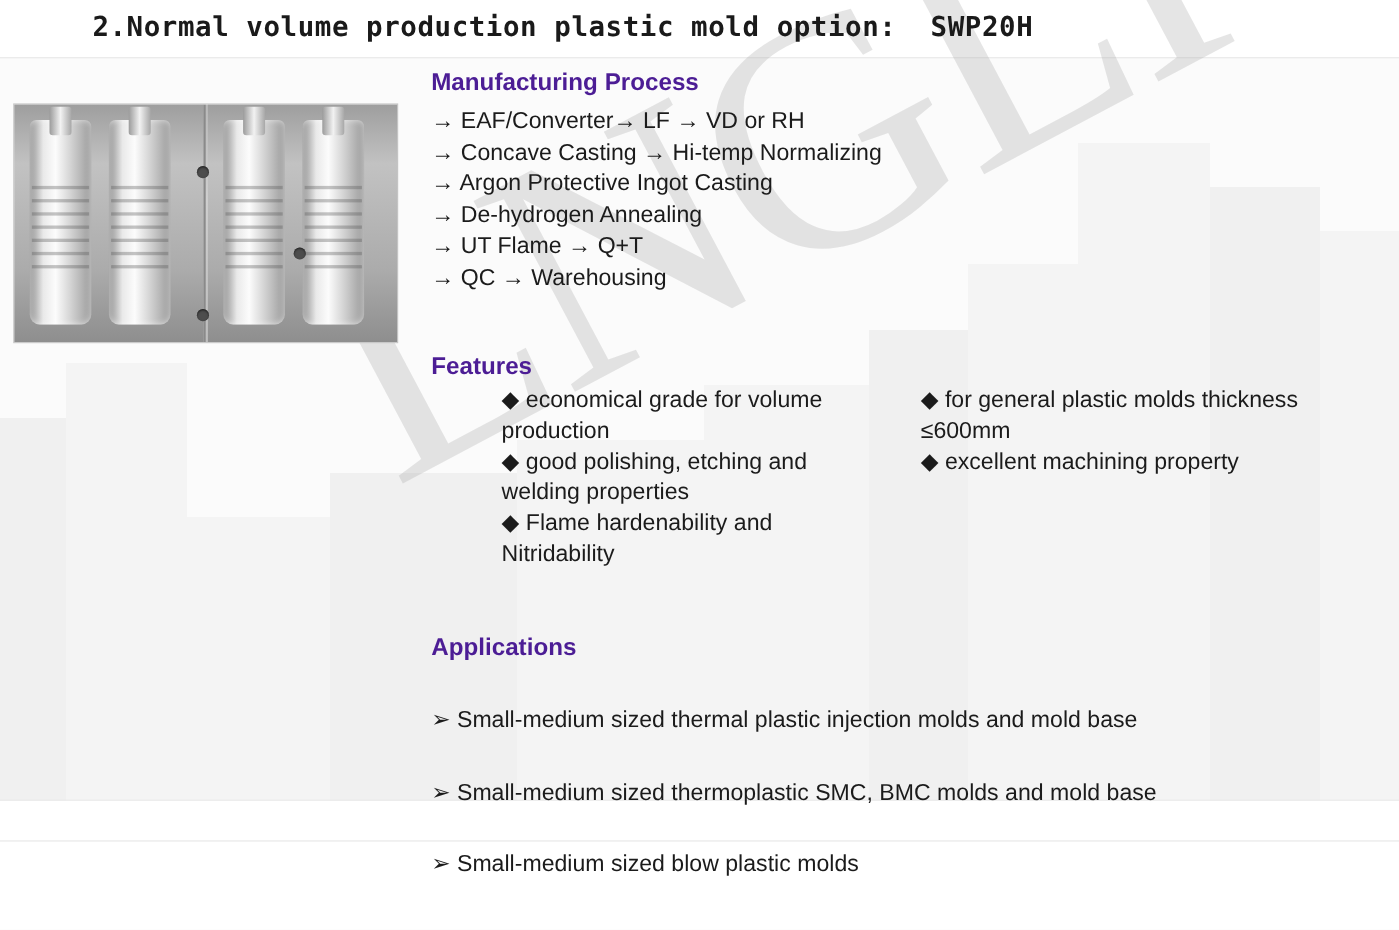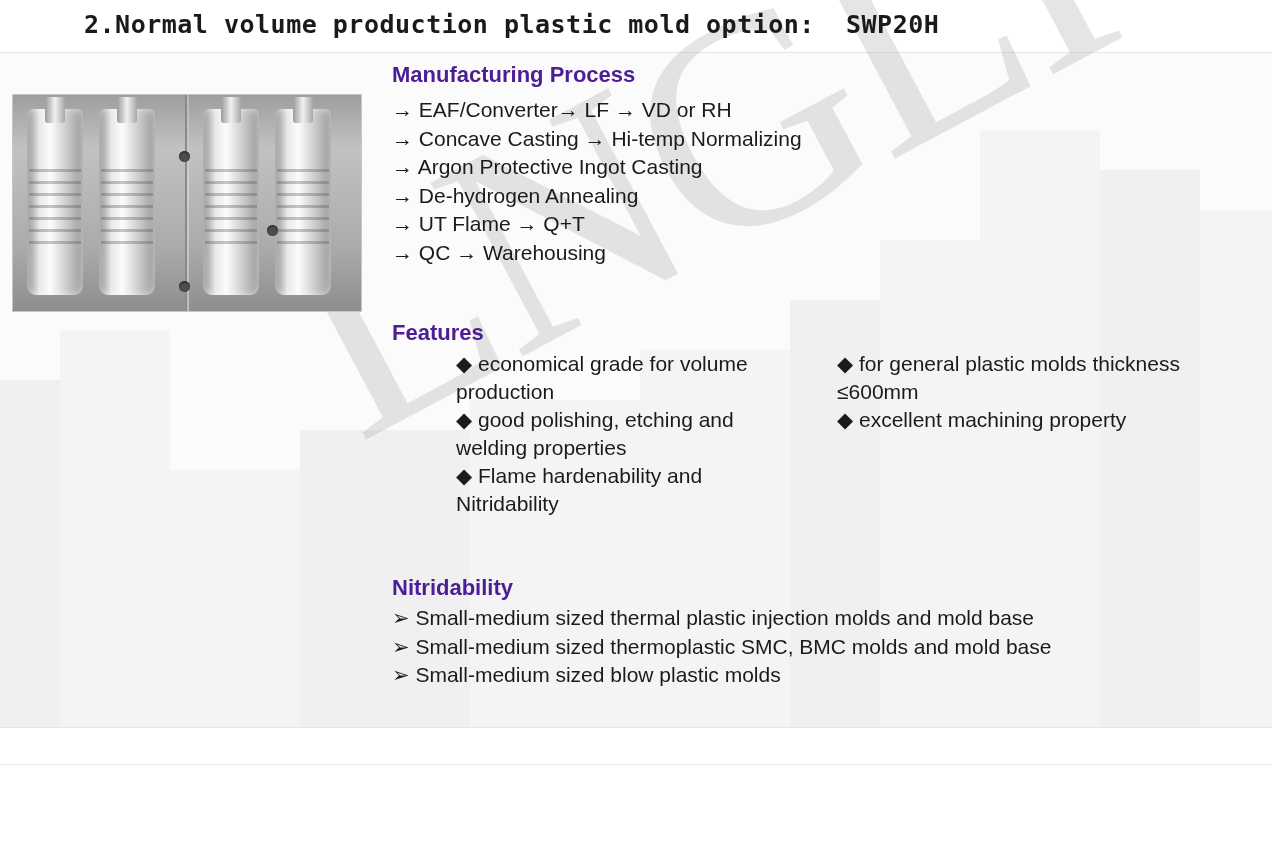--- a/index.html
+++ b/index.html
@@ -166,21 +166,21 @@
   .mfg-list .body-line { position: static; display: block; line-height: 28.5px; }
 
   .feat-head { left: 392px; top: 320px; }
   .feat-col-left { position: absolute; left: 456px; top: 350px; width: 350px; }
   .feat-col-right { position: absolute; left: 837px; top: 350px; width: 345px; }
   .feat-col-left .wrap-line,
   .feat-col-right .wrap-line { position: static; display: block; margin-bottom: 0px; }
 
   .app-head { left: 392px; top: 575px; }
   .app-list { position: absolute; left: 392px; top: 604px; }
-  .app-list .body-line { position: static; display: block; line-height: 28.5px; }
+  .app-list .body-line { position: static; display: block; line-height: 28.5px; margin-top: 37px; }
 </style>
 </head>
 <body>
 
 <div class="slide">
 
   <div class="bg-layer">
     <div class="bg-band-top"></div>
 
     <div class="bg-shape lighter" style="left:980px; top:130px; width:120px; height:600px;"></div>
@@ -264,20 +264,20 @@
   <div class="feat-col-left">
     <span class="wrap-line">◆ economical grade for volume production</span>
     <span class="wrap-line">◆ good polishing, etching and welding properties</span>
     <span class="wrap-line">◆ Flame hardenability and Nitridability</span>
   </div>
   <div class="feat-col-right">
     <span class="wrap-line">◆ for general plastic molds thickness ≤600mm</span>
     <span class="wrap-line">◆ excellent machining property</span>
   </div>
 
-  <div class="section-head app-head">Nitridability</div>
+  <div class="section-head app-head">Applications</div>
   <div class="app-list">
     <span class="body-line">➢ Small-medium sized thermal plastic injection molds and mold base</span>
     <span class="body-line">➢ Small-medium sized thermoplastic SMC, BMC molds and mold base</span>
     <span class="body-line">➢ Small-medium sized blow plastic molds</span>
   </div>
 
 </div>
 
 </body></html>

